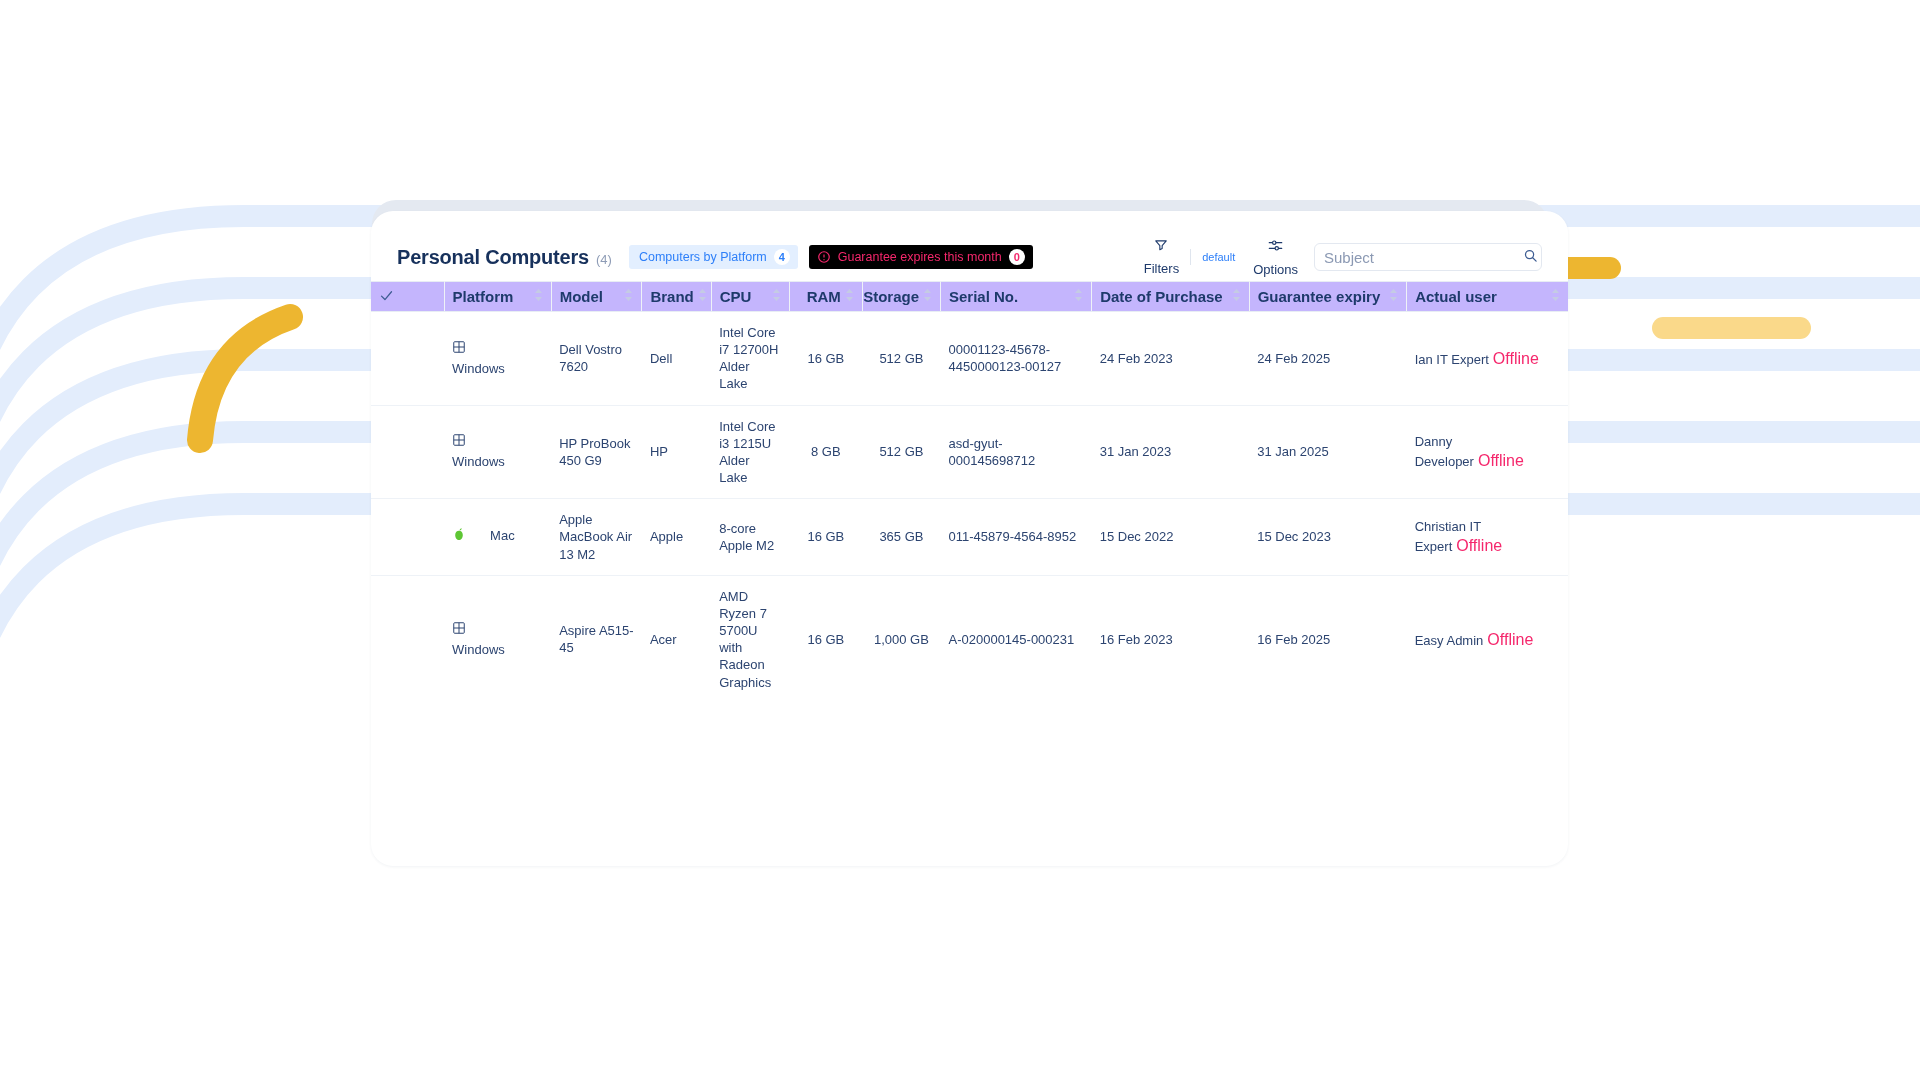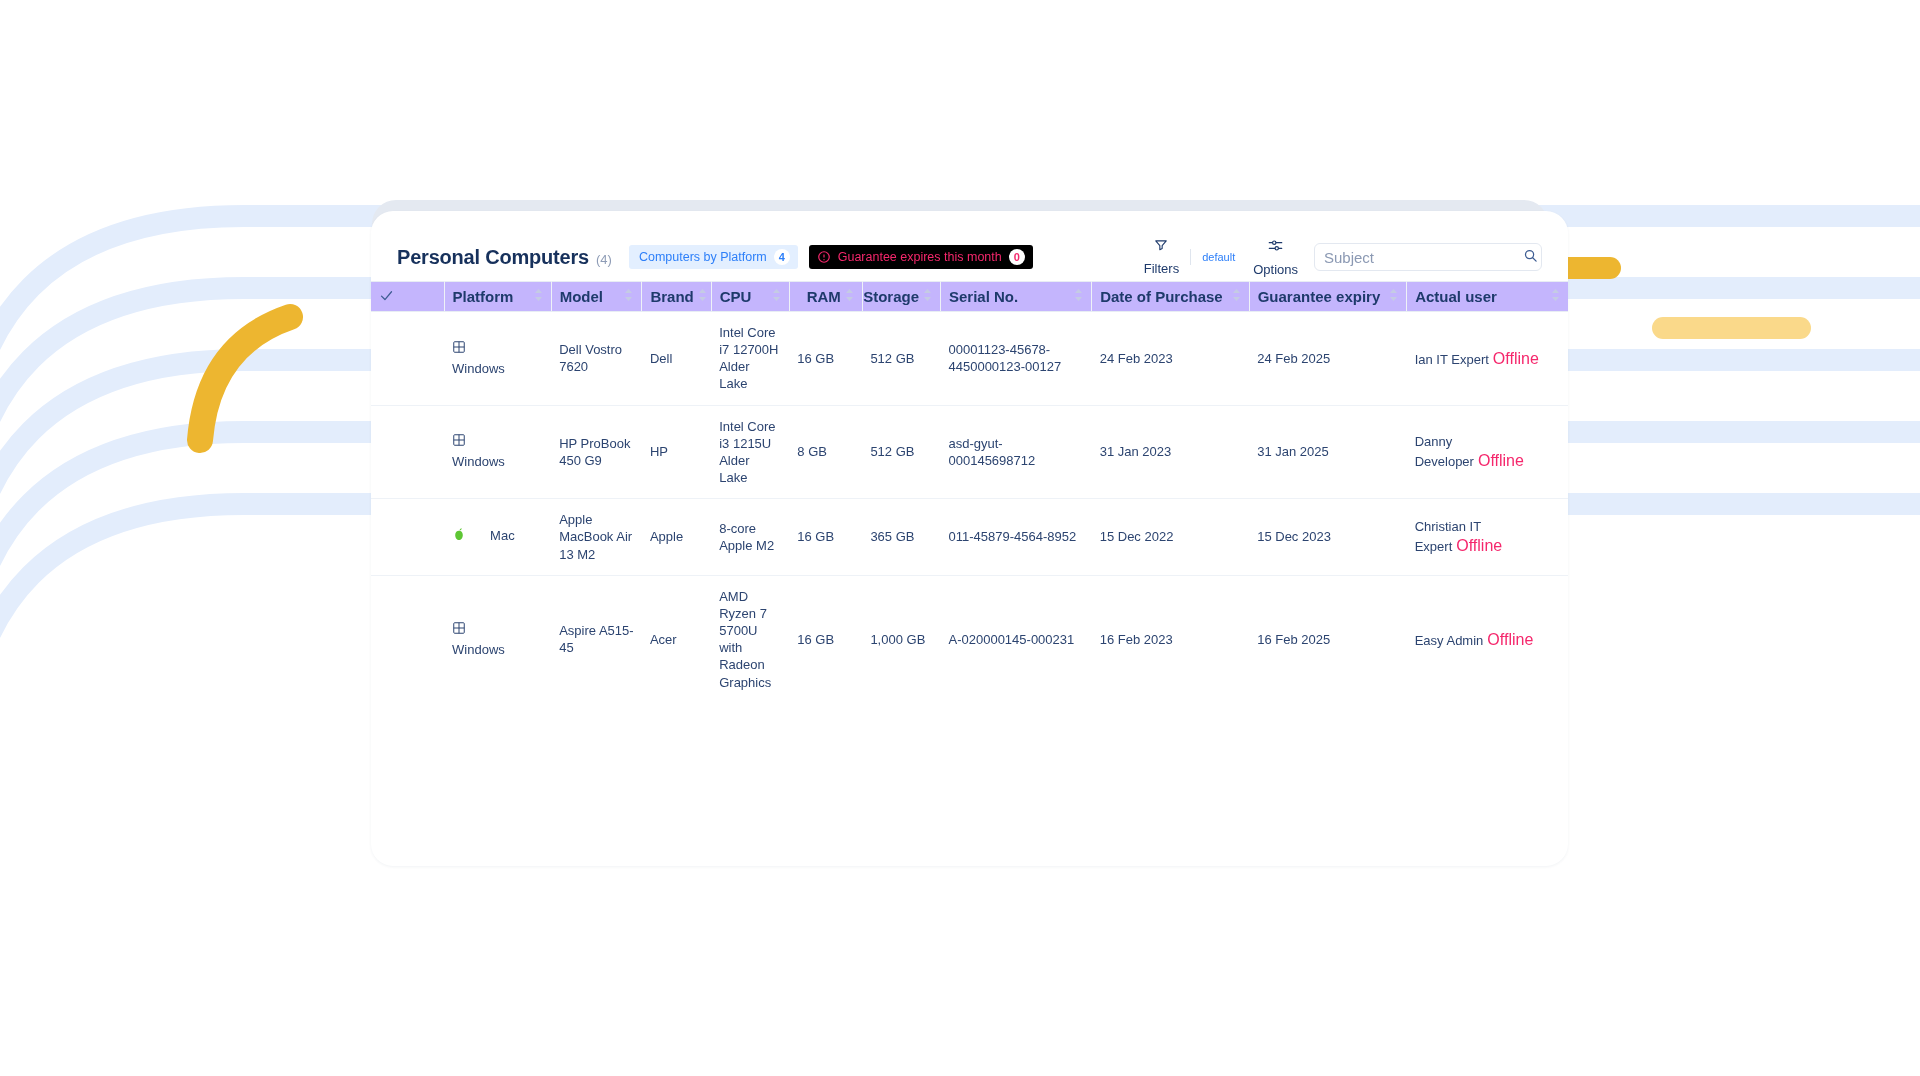--- a/index.html
+++ b/index.html
@@ -105,21 +105,21 @@
   .th-label { flex: 0 1 auto; }
   .sort-ic { margin-left: auto; flex: none; opacity: .85; }
   .th-check { text-align: center; }
 
   tbody td {
     font-size: 13px; color: #2c4470;
     padding: 12px 8px; vertical-align: middle;
     border-bottom: 1px solid #eef2f7; line-height: 1.32;
   }
   tbody tr:last-child td { border-bottom: 0; }
-  td.num { text-align: left; }
+  td.num { text-align: center; }
   td.ctr { text-align: center; }
   .platform-cell {
     display: flex; flex-direction: column; align-items: flex-start; gap: 2px;
   }
   .plat-mac { flex-direction: row; gap: 24px; }
   .user-cell { display: inline; }
   .status {
     font-size: 16px; color: #f5276c; margin-left: 4px; white-space: nowrap;
   }
 </style>

